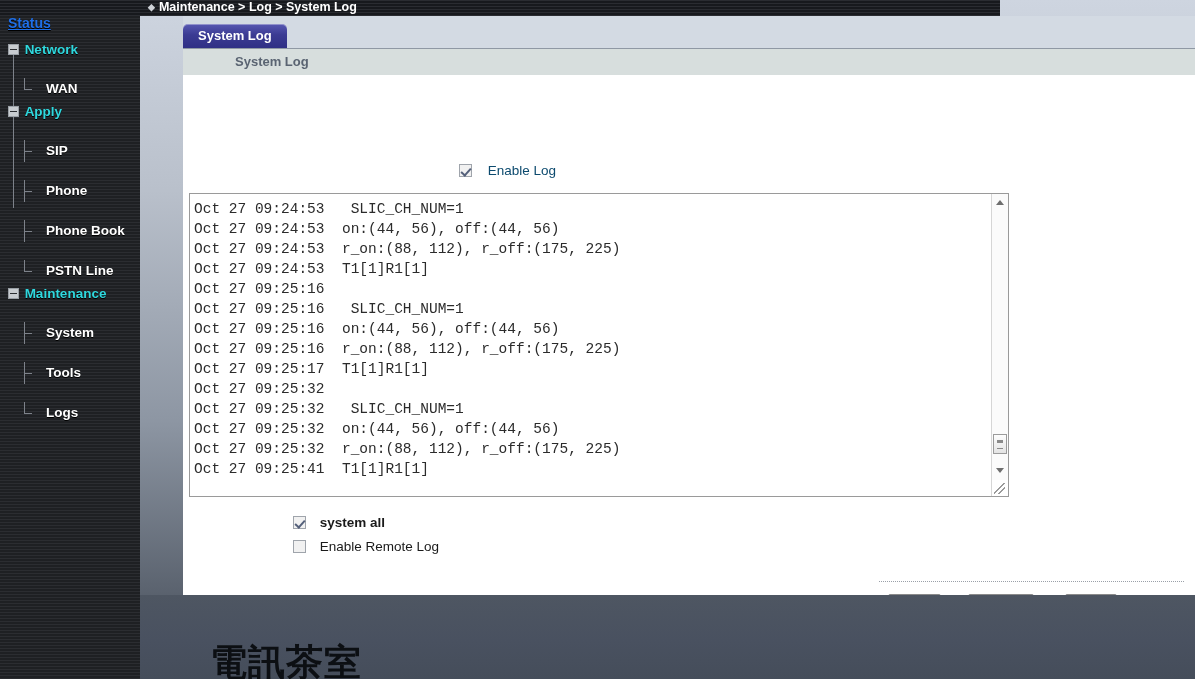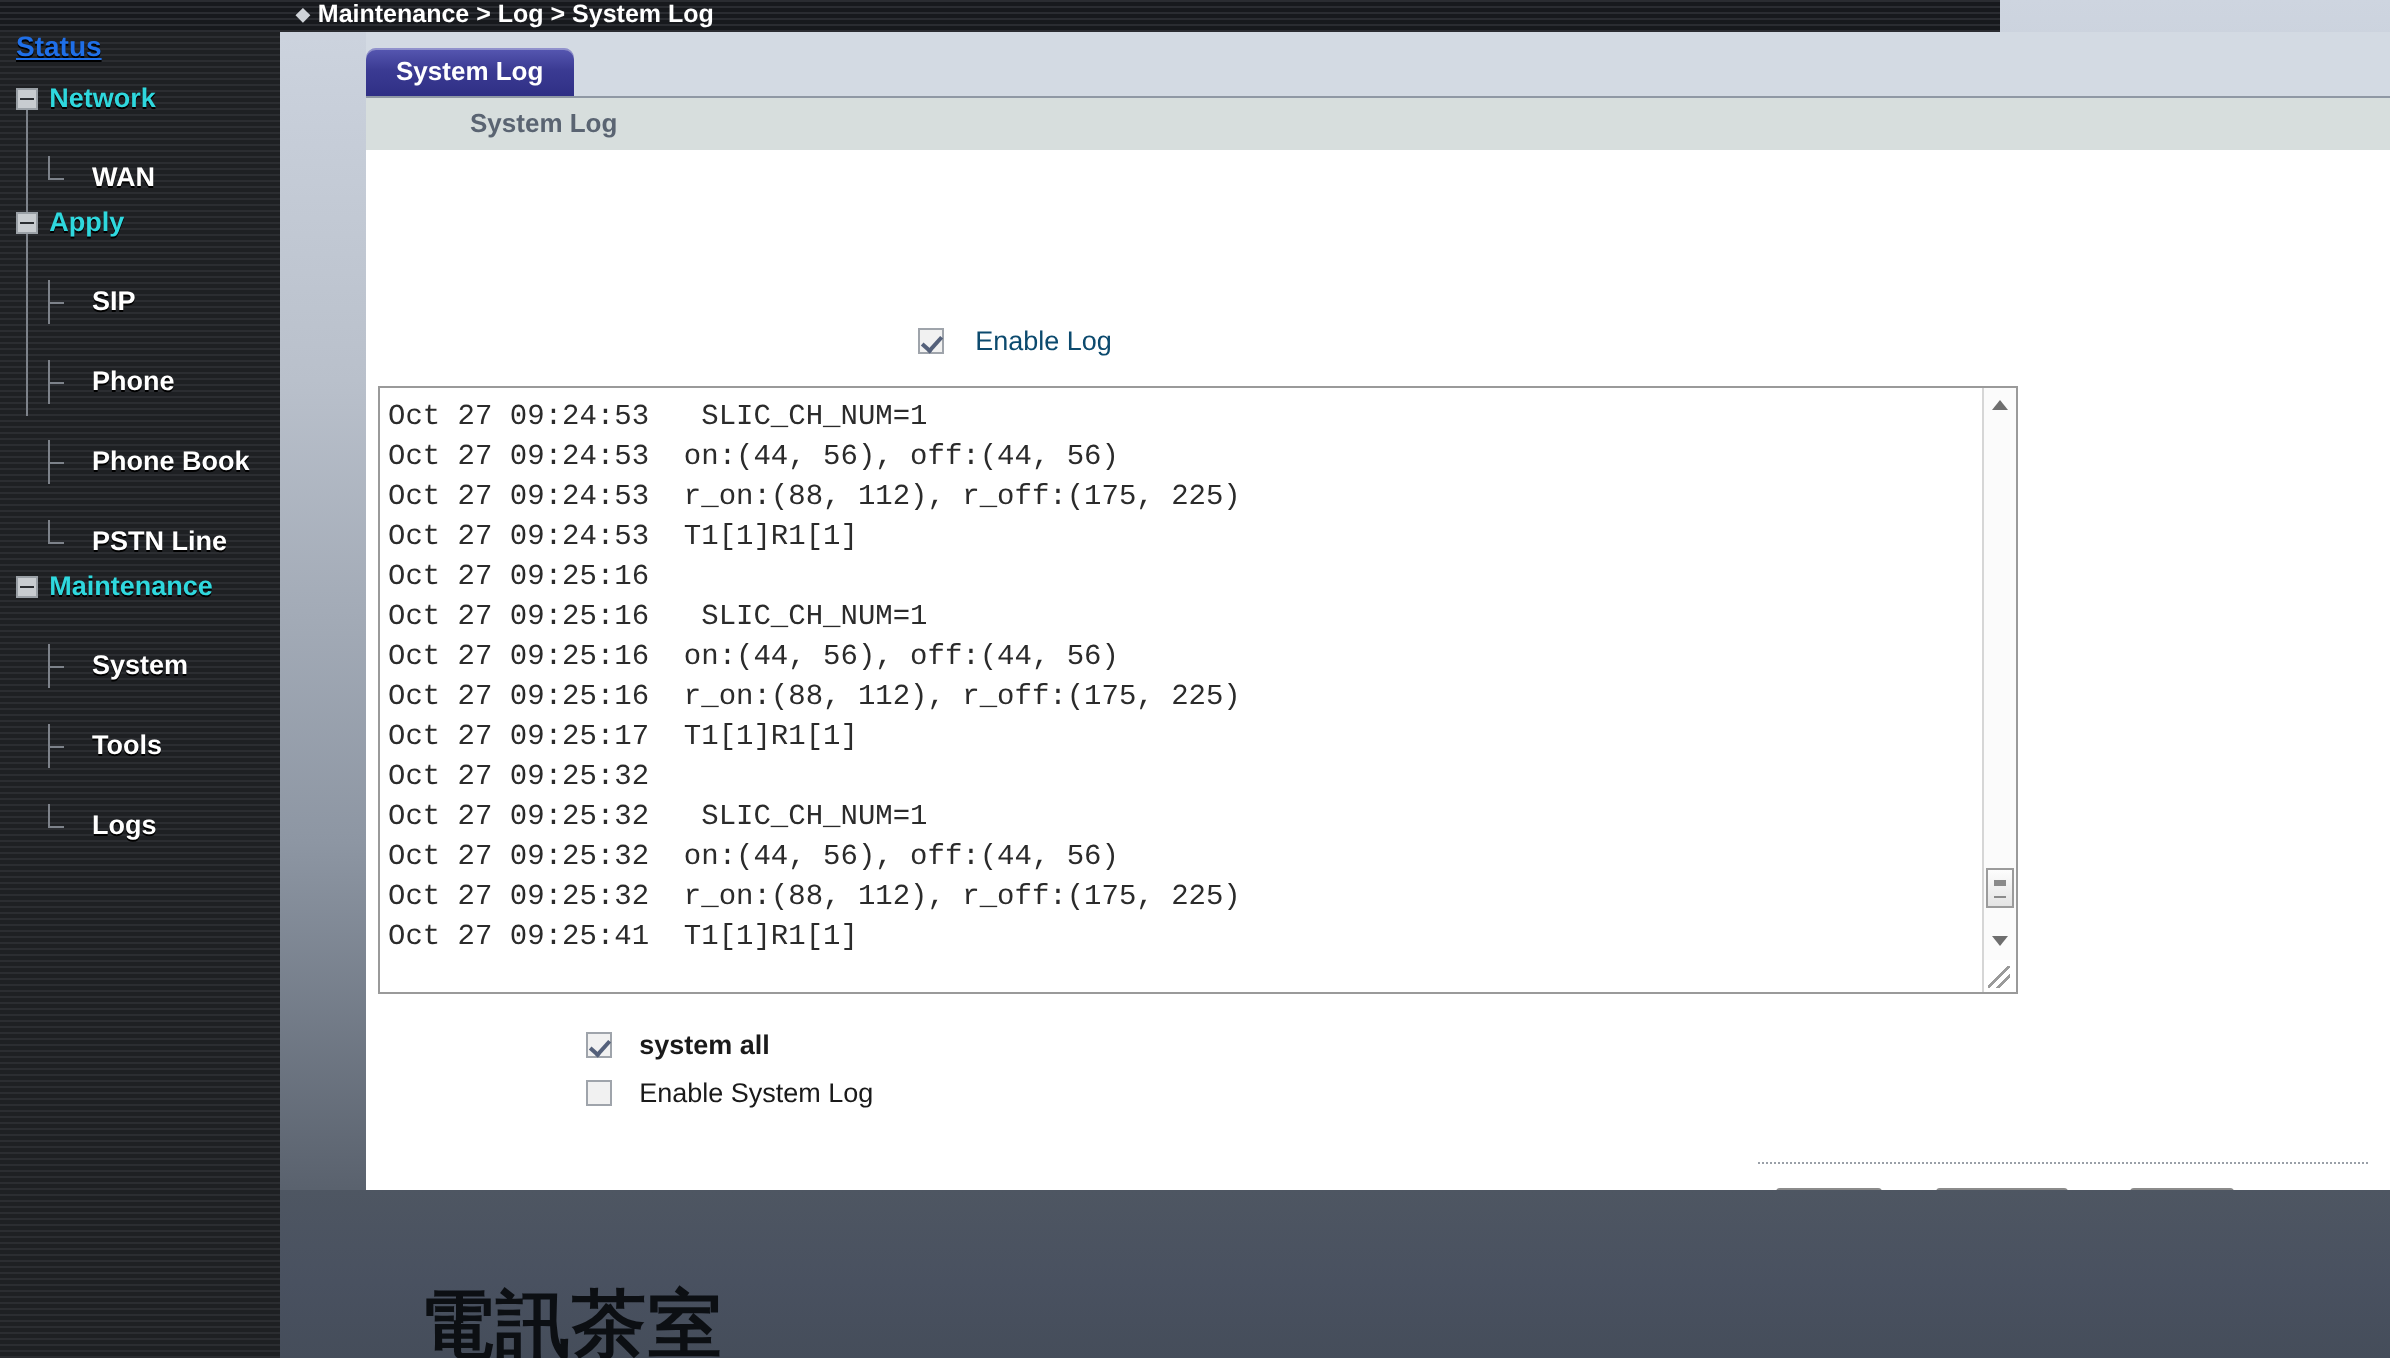--- a/index.html
+++ b/index.html
@@ -514,21 +514,21 @@
           </div>
         </div>
 
         <div class="opt-row" id="opt-system-all">
           <span class="cb checked"></span>
           <span class="lbl">system all</span>
         </div>
 
         <div class="opt-row" id="opt-remote-log">
           <span class="cb"></span>
-          <span class="lbl">Enable System Log</span>
+          <span class="lbl">Enable Remote Log</span>
         </div>
 
 
         <div id="divider"></div>
 
         <div id="buttons">
           <div class="btn" id="btn-apply">Apply</div>
           <div class="btn" id="btn-refresh">Refresh</div>
           <div class="btn" id="btn-clear">Clear</div>
         </div>

